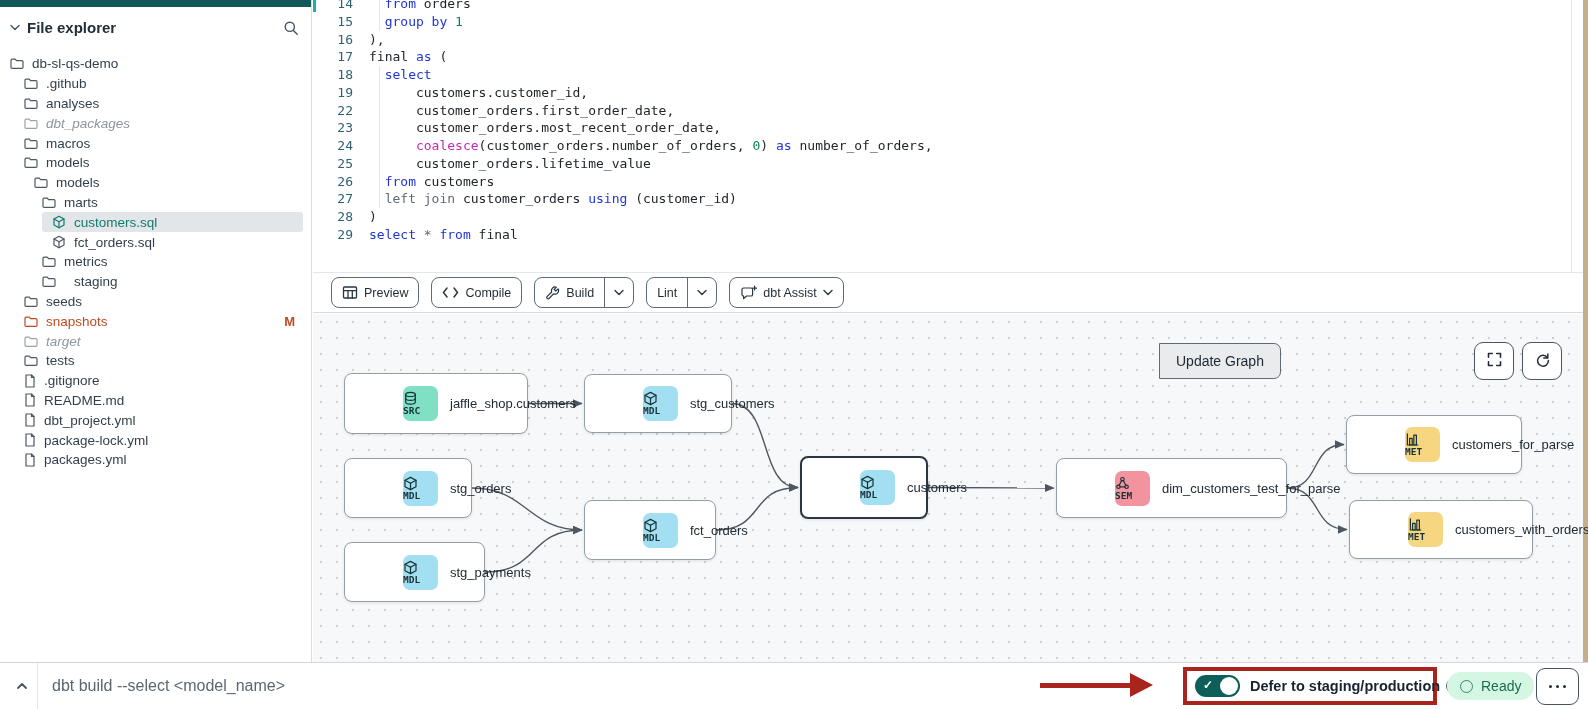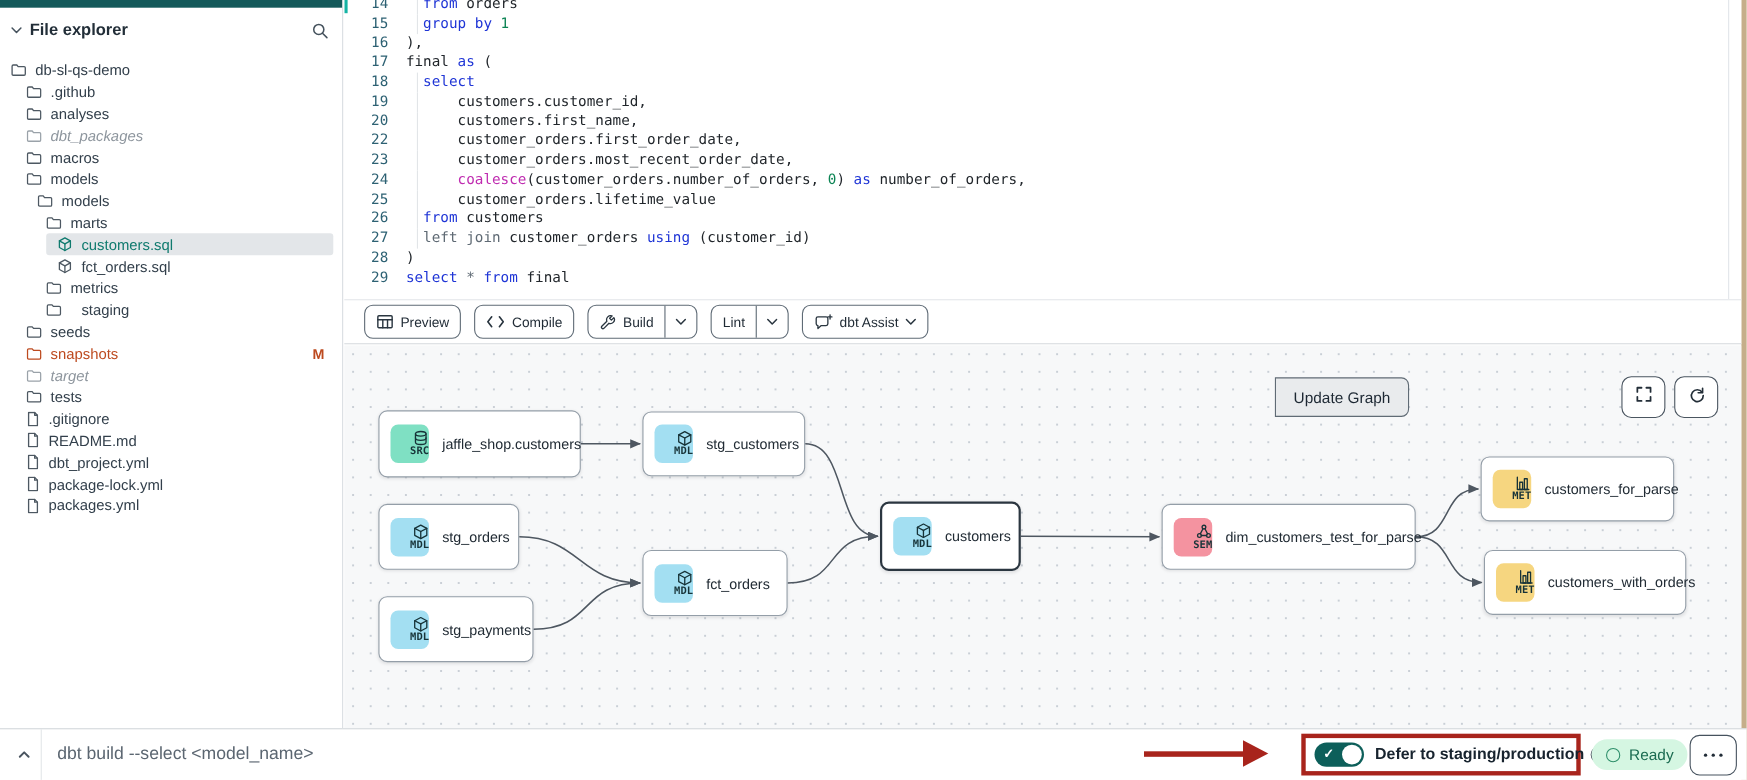--- a/index.html
+++ b/index.html
@@ -51,21 +51,21 @@
   .tab { position:relative; display:flex; align-items:center; padding:0 21px; font-size:13.5px; color:#303c47; cursor:pointer; }
   .tab.active::after { content:''; position:absolute; left:13px; right:13px; bottom:0; height:3px; background:#414c58; }
 
   
   #lineage-panel { position:absolute; left:313px; top:314px; width:1270px; height:348px; background:#f7f8f9;
      background-image:radial-gradient(circle, #c9cfd6 1px, transparent 1.3px); background-size:16px 16px; }
   #edges-svg { position:absolute; left:0; top:0; pointer-events:none; }
   .lin-node { position:absolute; display:flex; align-items:center; gap:12px; padding-left:10px; background:#fff;
      border:1px solid #949ea8; border-radius:8px; box-shadow:0 1px 3px rgba(16,24,32,.10); cursor:pointer; }
   .lin-node.selected { border:2px solid #2b3640; }
-  .chip { width:35px; height:35px; border-radius:7px; flex:none; display:flex; flex-direction:column; align-items:flex-end; justify-content:center; color:#173338; }
+  .chip { width:35px; height:35px; border-radius:7px; flex:none; display:flex; flex-direction:column; align-items:flex-start; justify-content:center; color:#173338;margin-left:48px; }
   .chip .chip-type { font-family:"DejaVu Sans Mono", monospace; font-size:9.5px; font-weight:bold; line-height:10px; }
   .lin-label { font-size:13px; color:#212b34; white-space:nowrap; }
   #filter-group { position:absolute; left:846px; top:29px; height:36px; display:flex; }
   #filter-input { width:194px; height:36px; border:1px solid #606b75; border-right:none; border-radius:7px 0 0 7px; padding:0 12px; font-size:14px; color:#1d2833; background:#fff; font-family:"Liberation Sans", sans-serif; outline:none; }
   #update-graph-btn { height:36px; border:1px solid #606b75; border-radius:0 7px 7px 0; background:#e9ebed; color:#1d2833; font-size:14px; padding:0 16px; cursor:pointer; font-family:"Liberation Sans", sans-serif; }
   .sq-btn { position:absolute; top:28px; width:40px; height:38px; background:#fff; border:1px solid #4a5560; border-radius:9px; display:flex; align-items:center; justify-content:center; color:#232e38; cursor:pointer; }
   #fullscreen-btn { left:1161px; } #refresh-btn { left:1209px; }
 
   
   #statusbar { position:absolute; left:0; top:662px; width:1588px; height:47px; background:#fff; border-top:1px solid #d3d7db; }
@@ -316,25 +316,20 @@
         </div>
         <div class="code-line">
           <span class="ln">18</span>
           <span class="guide"></span>
           <span class="code"><span class="tk-p">  </span><span class="tk-k">select</span></span>
         </div>
         <div class="code-line">
           <span class="ln">19</span>
           <span class="guide"></span>
           <span class="code"><span class="tk-p">      customers.customer_id,</span></span>
-        </div>
-        <div class="code-line">
-          <span class="ln">20</span>
-          <span class="guide"></span>
-          <span class="code"><span class="tk-p">      customers.first_name,</span></span>
         </div>
         <div class="code-line">
           <span class="ln">22</span>
           <span class="guide"></span>
           <span class="code"><span class="tk-p">      customer_orders.first_order_date,</span></span>
         </div>
         <div class="code-line">
           <span class="ln">23</span>
           <span class="guide"></span>
           <span class="code"><span class="tk-p">      customer_orders.most_recent_order_date,</span></span>

